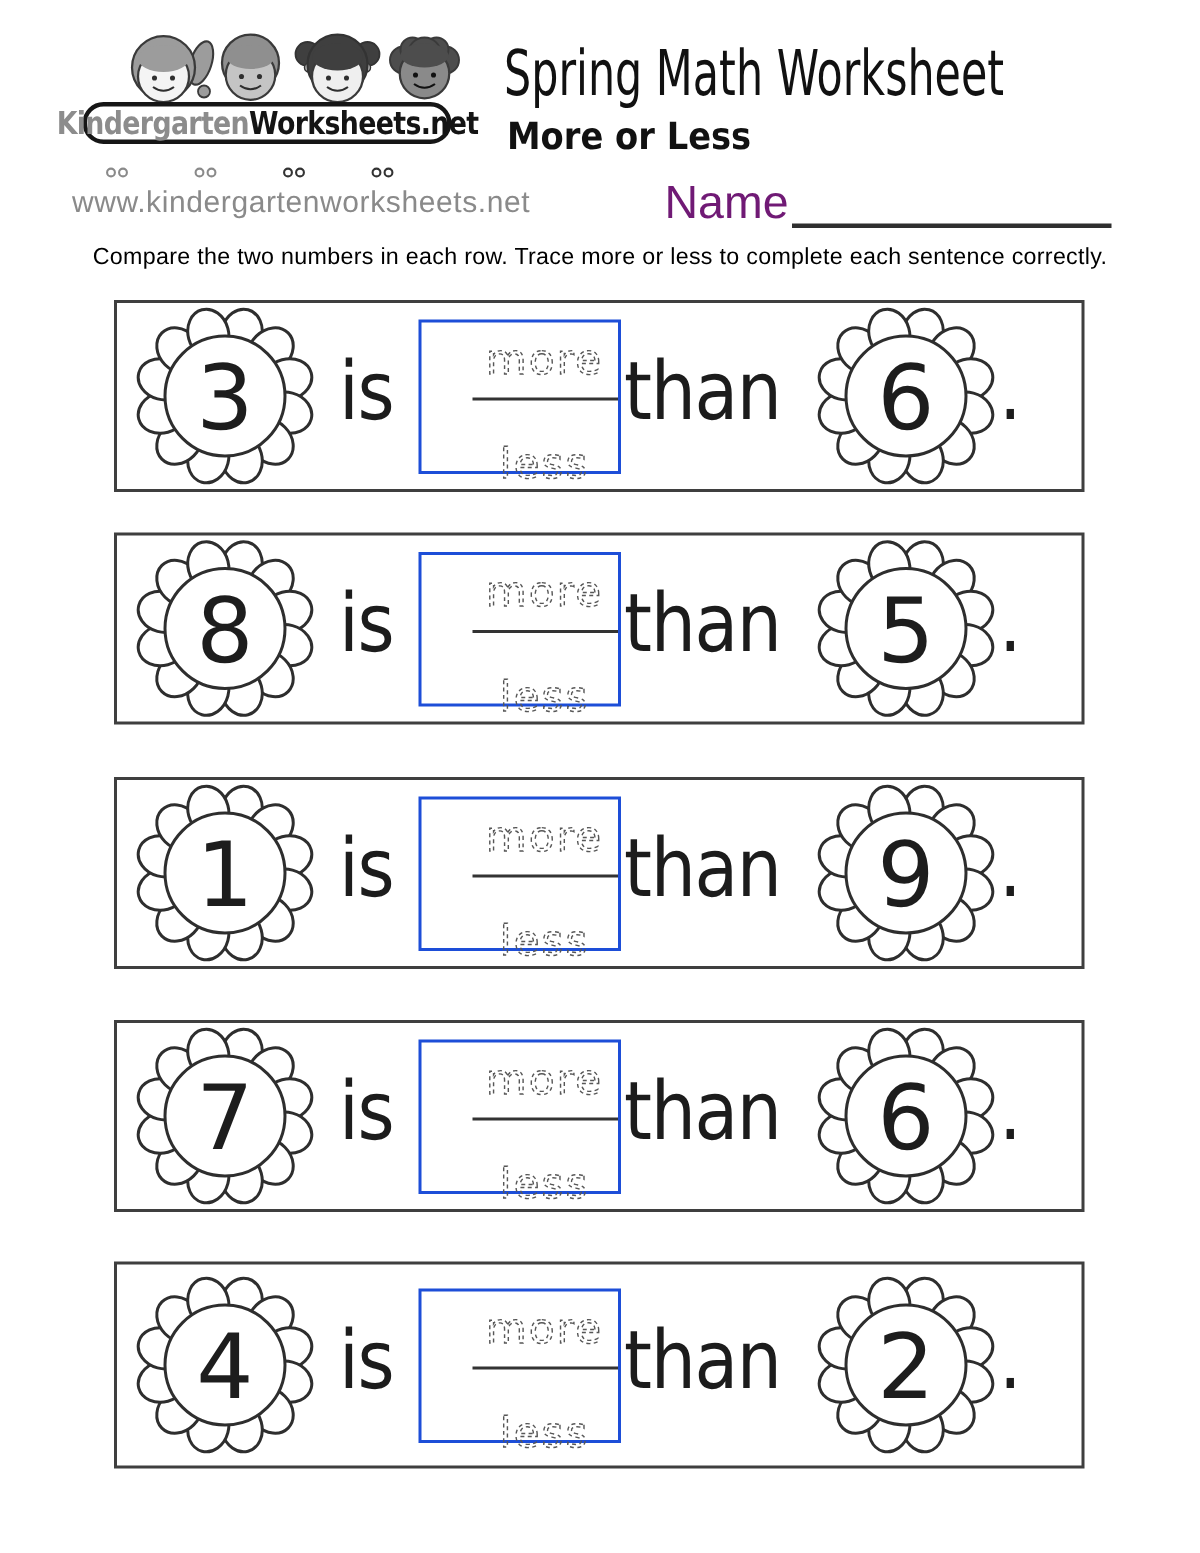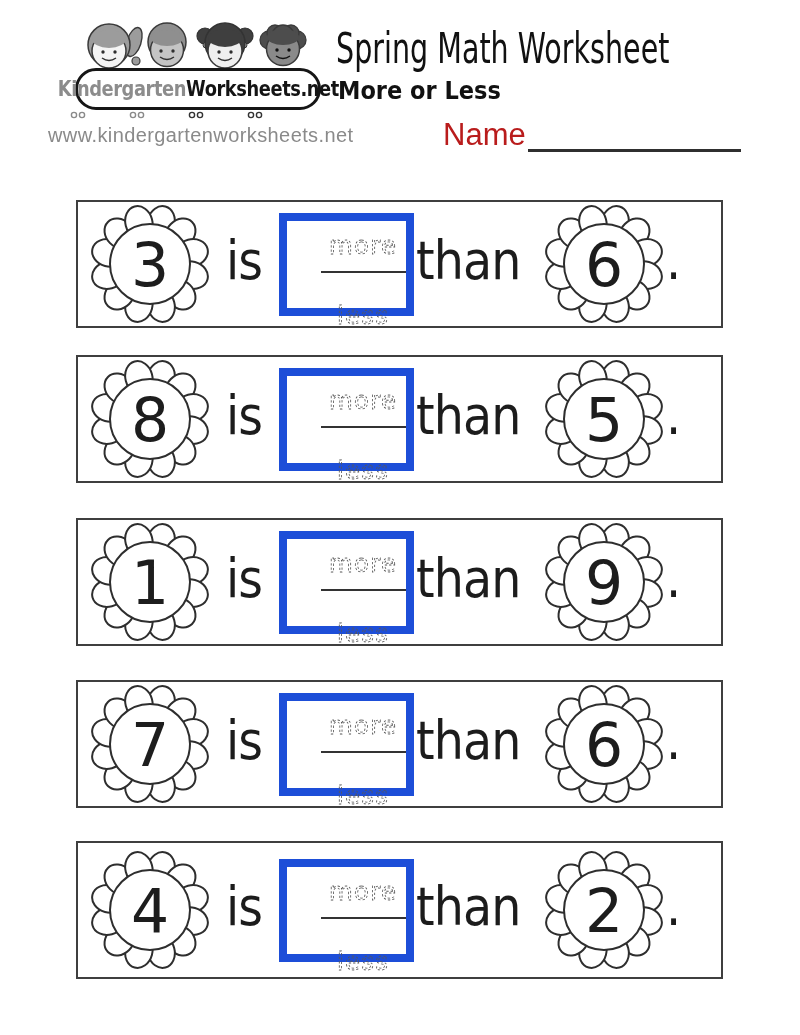--- a/index.html
+++ b/index.html
@@ -5,21 +5,21 @@
   * { margin:0; padding:0; box-sizing:border-box; }
   body { background:#fff; }
   .page {
     position:relative; width:800px; height:1035px; background:#fff;
     font-family:"DejaVu Sans", sans-serif; color:#1d1d1d; overflow:hidden;
   }
 
   
   .logo-kids { position:absolute; left:55px; top:15px; z-index:1; }
   .banner {
-    position:absolute; left:75px; top:68px; width:246px; height:42px;
+    position:absolute; left:55px; top:68px; width:246px; height:28px;
     background:#fff; border:3px solid #161616; border-radius:22px;
     display:flex; align-items:center; justify-content:center; z-index:2;
   }
   .banner-text { white-space:nowrap; font-weight:bold; font-size:21px;
     transform:scaleX(0.85); letter-spacing:-0.5px; }
   .banner-text .part1 { color:#8c8c8c; }
   .banner-text .part2 { color:#141414; }
   .logo-url {
     position:absolute; left:48px; top:124px; width:266px; text-align:center;
     font-family:"Liberation Sans", sans-serif;
@@ -29,21 +29,21 @@
   
   .title {
     position:absolute; left:336px; top:24px; font-size:42px; color:#111;
     white-space:nowrap; transform:scaleX(0.68); transform-origin:left top;
   }
   .subtitle {
     position:absolute; left:338px; top:76px; font-size:25px; font-weight:bold;
     color:#111; white-space:nowrap; transform:scaleX(0.9); transform-origin:left top;
   }
   .name-row { position:absolute; left:443px; top:118px; display:flex; align-items:flex-end; }
-  .name-label { font-family:"Liberation Sans", sans-serif; font-size:31px; line-height:34px; color:#b91c1c; }
+  .name-label { font-family:"Liberation Sans", sans-serif; font-size:31px; line-height:34px; color:#701a75; }
   .name-line { width:213px; height:31px; border-bottom:3px solid #2f2f2f; margin-left:2px; }
 
   .instructions {
     position:absolute; top:163px; left:0; width:100%; text-align:center;
     font-family:"Liberation Sans", sans-serif; font-size:15.5px; letter-spacing:0.2px; color:#000;
   }
 
   
   .row {
     position:absolute; left:76px; width:647px; height:128px;
@@ -59,21 +59,21 @@
   .word {
     position:absolute; top:calc(50% - 30px); font-size:54px; line-height:1;
     color:#1c1c1c; letter-spacing:-1px; white-space:nowrap;
     transform:scaleX(0.88); transform-origin:left top;
   }
   .w-is   { left:148px; }
   .w-than { left:338px; }
   .w-dot  { left:588px; }
   .tracebox {
     position:absolute; left:201px; top:calc(50% - 51.5px); width:135px; height:103px;
-    border:8px solid #1d4ed8; background:#fff;padding-left:34px;
+    border:2px solid #1d4ed8; background:#fff;padding-left:34px;
   }
   .tracecell { height:52px; display:flex; align-items:center; justify-content:center; }
   .tracecell.top { border-bottom:2px solid #333; }
   .tracecell.bottom { height:46px;margin-top:20px; }
   .trace text {
     fill:none; stroke:#575757; stroke-width:1.25; stroke-dasharray:3.5 3;
     font-size:37px; letter-spacing:2px; text-anchor:middle;
     font-family:"DejaVu Sans", sans-serif;
   }
 
@@ -162,20 +162,21 @@
     <span class="banner-text"><span class="part1">Kindergarten</span><span class="part2">Worksheets.net</span></span>
   </div>
   <div class="logo-url">www.kindergartenworksheets.net</div>
 
   <div class="title">Spring Math Worksheet</div>
   <div class="subtitle">More or Less</div>
   <div class="name-row">
     <span class="name-label">Name</span>
     <span class="name-line"></span>
   </div>
+  <div class="instructions">Compare the two numbers in each row. Trace more or less to complete each sentence correctly.</div>
 
   <div class="row" style="top:200px">
     <svg class="flower flower-left" width="120" height="120" viewBox="0 0 120 120">
       <use href="#flowerShape"></use>
       <text class="flower-num" x="60" y="82">3</text>
     </svg>
     <span class="word w-is">is</span>
     <div class="tracebox">
       <div class="tracecell top">
         <svg class="trace" width="129" height="48" viewBox="0 0 129 48">

